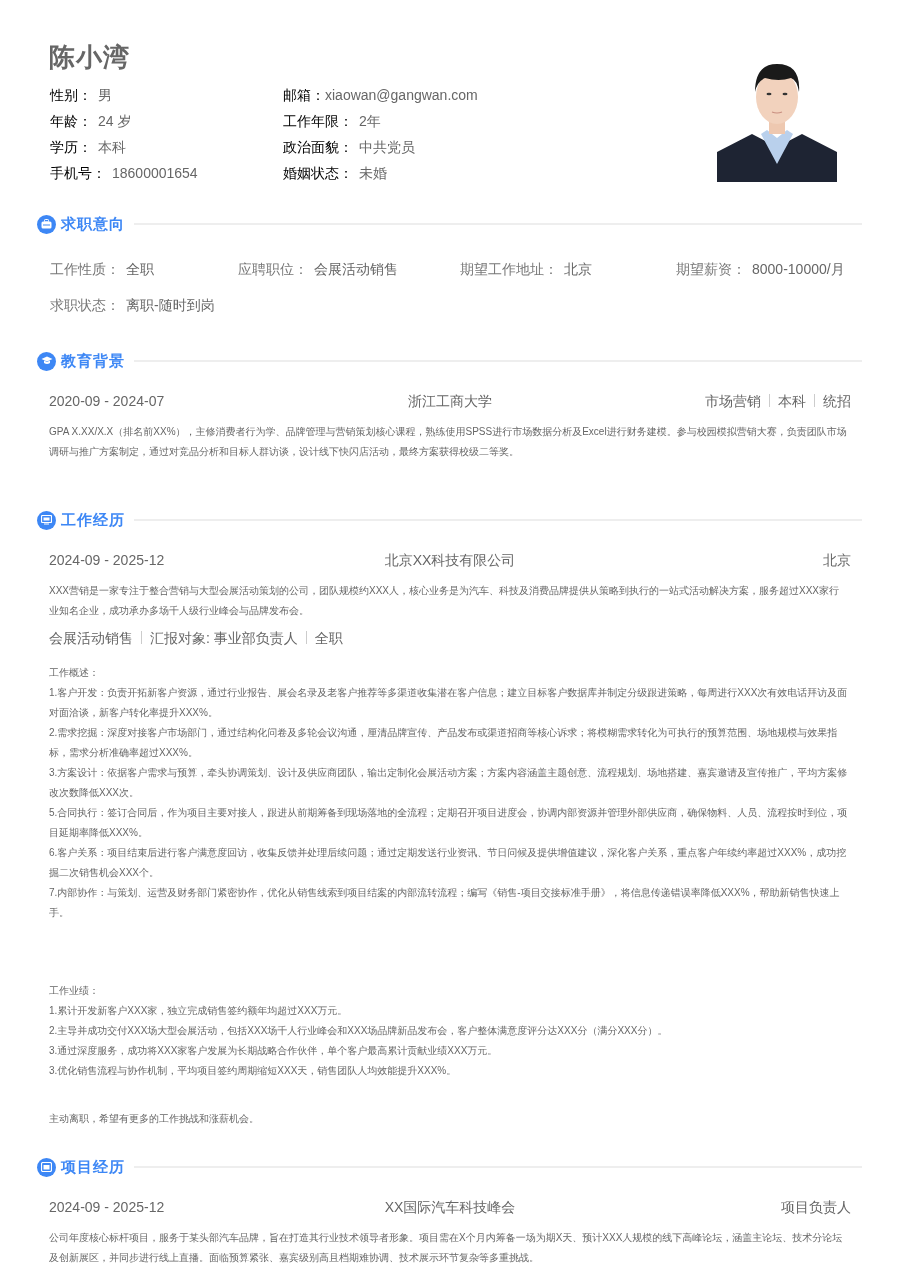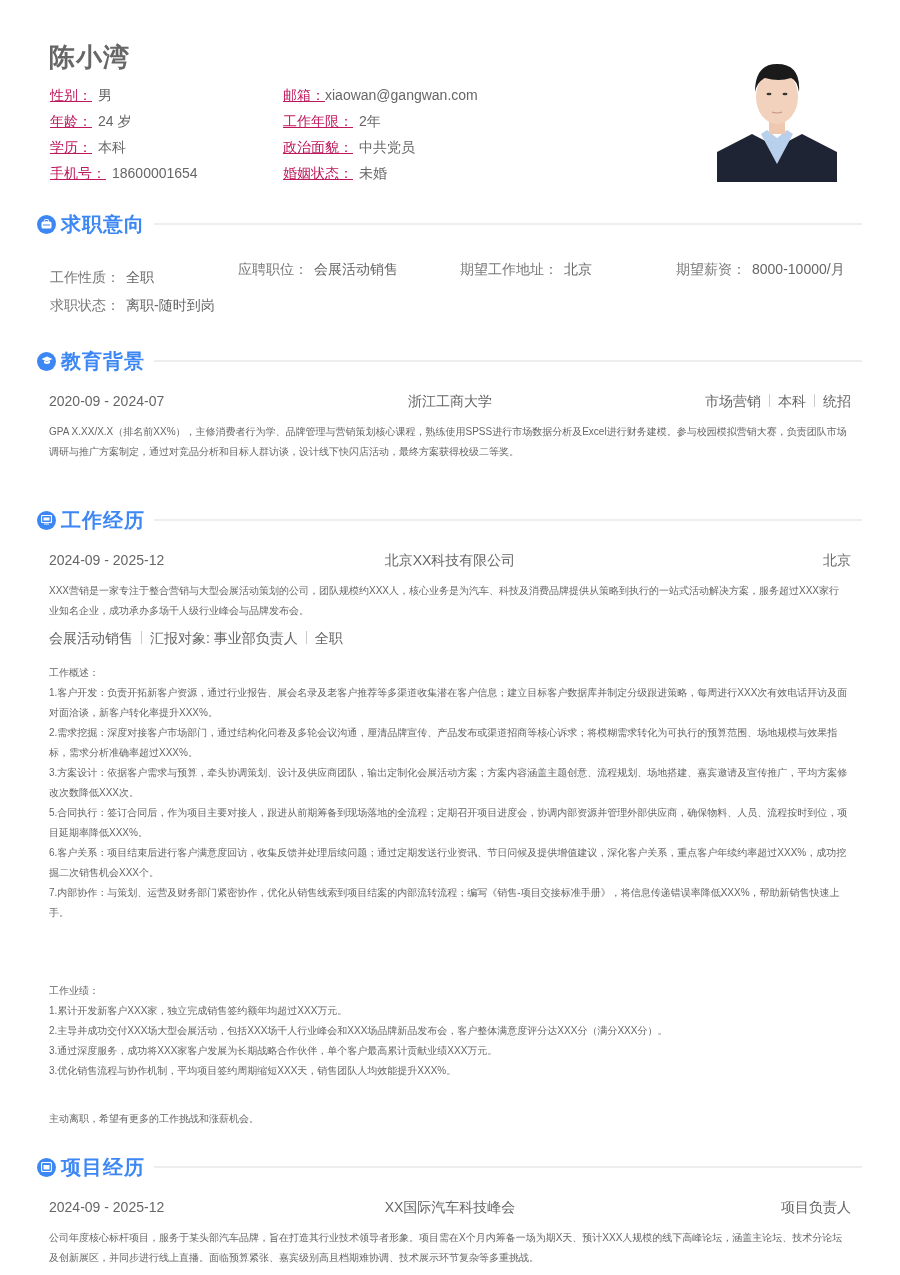--- a/index.html
+++ b/index.html
@@ -1,29 +1,29 @@
 <!DOCTYPE html>
 <html><head>
 <meta charset="utf-8">
 <style>
   * { box-sizing: border-box; margin: 0; padding: 0; }
   html, body { width: 900px; height: 1275px; overflow: hidden; background: #ffffff; }
   body { font-family: "Liberation Sans", "DejaVu Sans", sans-serif; color: #555; font-size: 14px; position: relative; }
 
   .name { position: absolute; left: 49px; top: 40px; font-size: 26px; font-weight: bold; color: #666; letter-spacing: 1px; }
   .info-grid { position: absolute; left: 50px; top: 85px; width: 520px; display: grid; grid-template-columns: 233px 287px; row-gap: 6px; font-size: 14px; line-height: 20px; color: #666; }
-  .info-item .lbl { color: #be185d; text-decoration: underline; }
+  .info-item .lbl { color: #000000; }
   .info-item .val { color: #666; margin-left: 6px; }
   .info-item.email .val { margin-left: 0; }
 
   .photo { position: absolute; left: 717px; top: 52px; width: 120px; height: 130px; background: #fff; overflow: hidden; }
 
   .section-head { position: absolute; left: 37px; width: 825px; height: 24px; display: flex; align-items: center; }
   .section-head .icon { width: 19px; height: 19px; border-radius: 50%; background: #3d87f5; display: flex; align-items: center; justify-content: center; flex: none; }
-  .section-head .title { font-size: 20px; font-weight: bold; color: #3d87f5; margin-left: 5px; letter-spacing: 1px; }
+  .section-head .title { font-size: 15px; font-weight: bold; color: #3d87f5; margin-left: 5px; letter-spacing: 1px; }
   .section-head .line { flex: 1; height: 2px; background: #eeeeee; margin-left: 9px; }
 
   .row3 { position: absolute; left: 49px; width: 802px; display: flex; justify-content: space-between; font-size: 14px; color: #666; line-height: 20px; }
   .row3 .mid { position: absolute; left: 0; right: 0; text-align: center; }
   .row3 .right { position: relative; }
   .sep { display: inline-block; width: 1px; height: 13px; background: #ccc; margin: 0 8px; vertical-align: -1px; }
 
   .para { position: absolute; left: 49px; width: 800px; font-size: 10px; line-height: 20px; color: #666; }
 
   .intent-row { position: absolute; left: 50px; font-size: 14px; color: #666; line-height: 20px; }
@@ -67,21 +67,21 @@
     <svg width="11" height="10" viewBox="0 0 11 10">
         <rect x="0.5" y="2.5" width="10" height="7" rx="1.5" fill="#fff"></rect>
         <rect x="3.5" y="0.5" width="4" height="2.5" rx="0.8" fill="none" stroke="#fff" stroke-width="1"></rect>
         <rect x="2" y="5.5" width="7" height="1" fill="#3d87f5"></rect>
       </svg>
   </span>
   <span class="title">求职意向</span>
   <span class="line"></span>
 </div>
 
-<div class="intent-row" style="top:259px; left:50px;margin-top:8px;"><span class="lbl">工作性质：</span><span class="val">全职</span></div>
+<div class="intent-row" style="top:259px; left:50px;"><span class="lbl">工作性质：</span><span class="val">全职</span></div>
 <div class="intent-row" style="top:259px; left:238px;"><span class="lbl">应聘职位：</span><span class="val">会展活动销售</span></div>
 <div class="intent-row" style="top:259px; left:460px;"><span class="lbl">期望工作地址：</span><span class="val">北京</span></div>
 <div class="intent-row" style="top:259px; left:676px;"><span class="lbl">期望薪资：</span><span class="val">8000-10000/月</span></div>
 <div class="intent-row" style="top:295px; left:50px;"><span class="lbl">求职状态：</span><span class="val">离职-随时到岗</span></div>
 
 <div class="section-head" style="top:349px;">
   <span class="icon">
     <svg width="12" height="10" viewBox="0 0 12 10">
         <path d="M6 0.5 L11.5 3 L6 5.5 L0.5 3 Z" fill="#fff"></path>
         <path d="M3 4.5 L3 7 Q6 9 9 7 L9 4.5 L6 6 Z" fill="#fff"></path>

